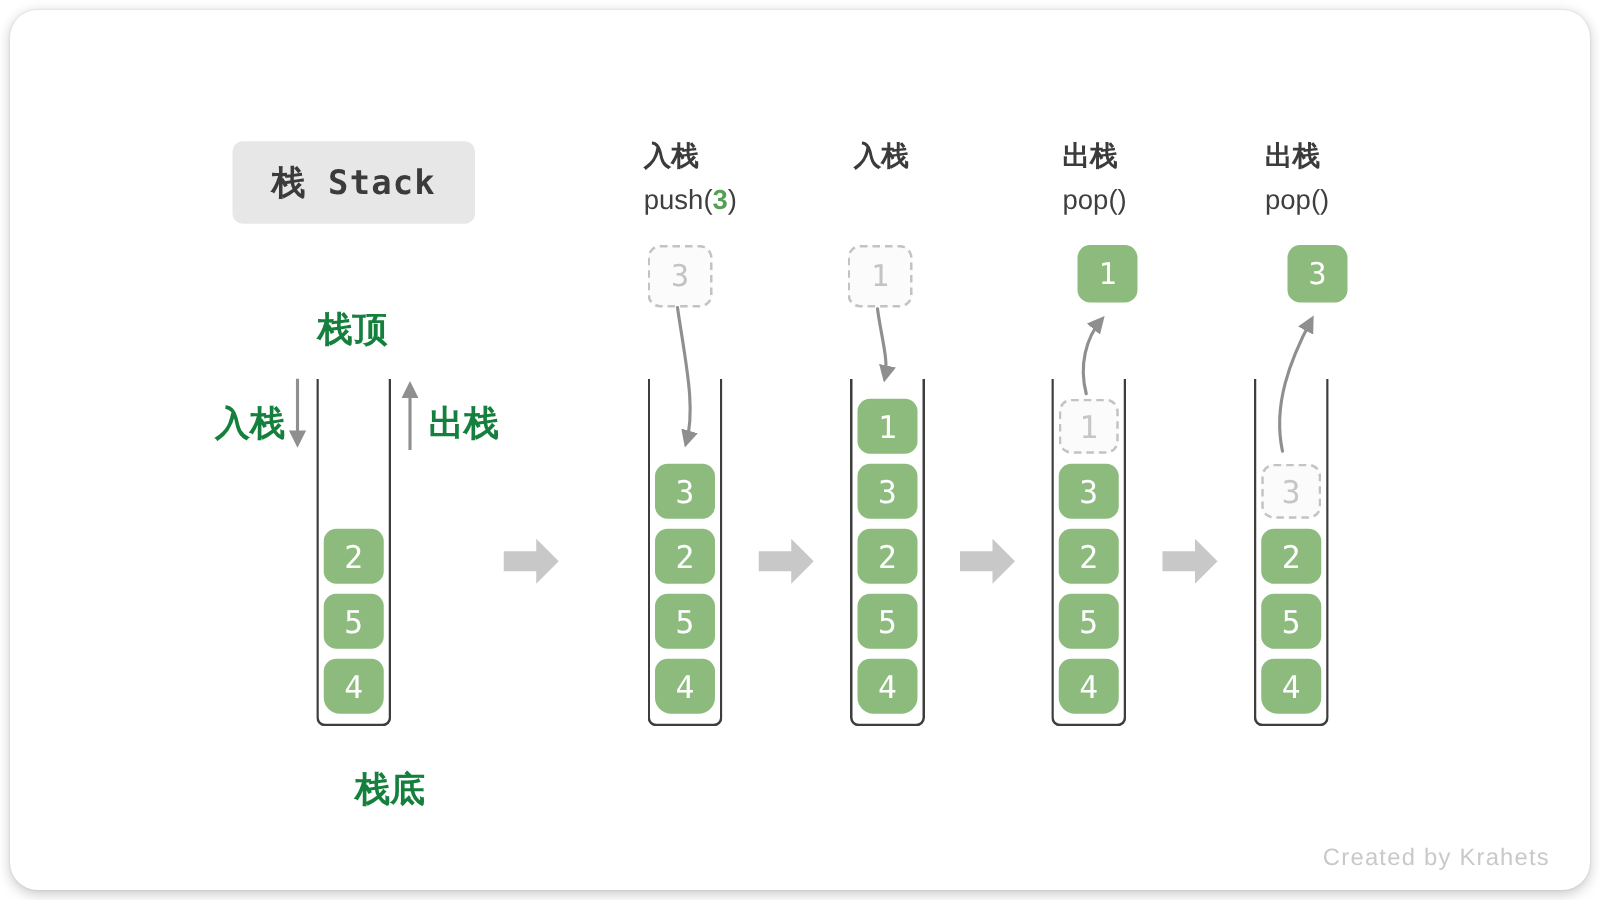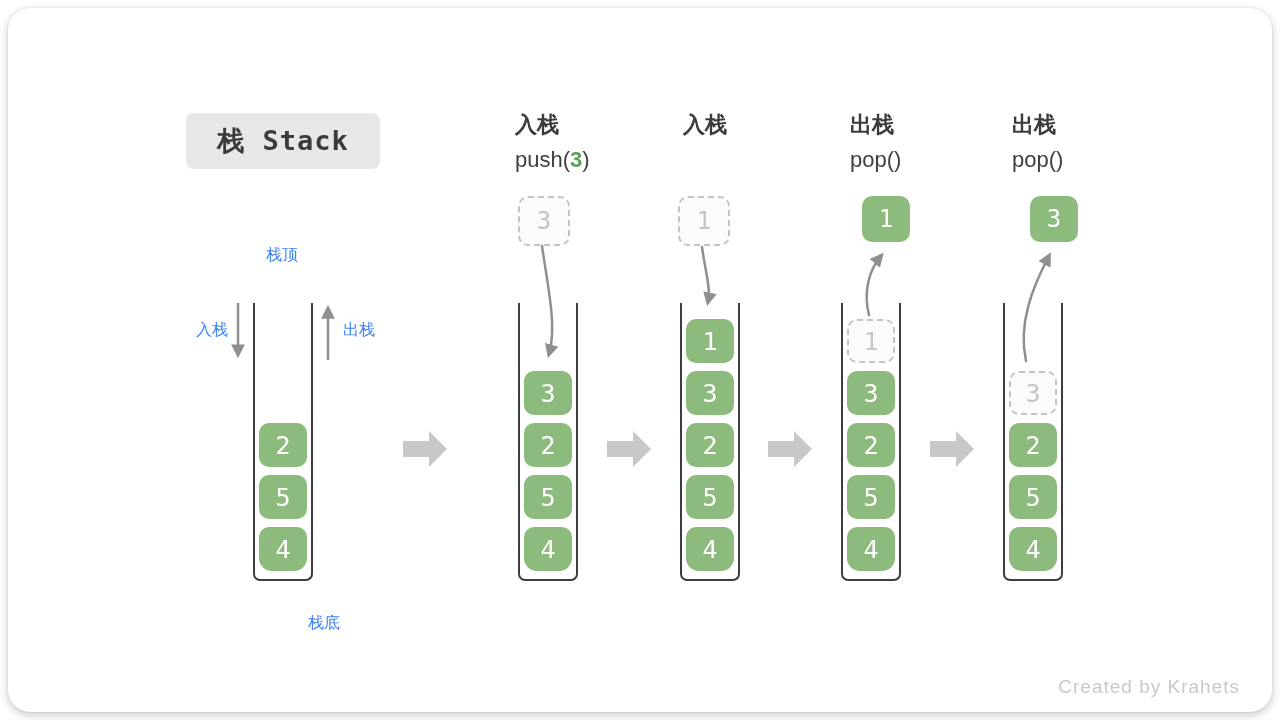--- a/index.html
+++ b/index.html
@@ -2,21 +2,21 @@
 <html><head>
 <meta charset="utf-8">
 <style>
   html,body{margin:0;padding:0;background:#ffffff;width:1280px;height:720px;overflow:hidden;
             font-family:"Liberation Sans",sans-serif;}
   .card{position:absolute;left:8px;top:8px;width:1264px;height:704px;background:#ffffff;
         border-radius:22px;box-shadow:0 3px 10px rgba(0,0,0,0.22),0 0 2px rgba(0,0,0,0.12);}
   .abs{position:absolute;}
 
   
-  .title-box{left:178px;top:105px;width:194px;height:56px;background:#e7e7e7;border-radius:8px;
+  .title-box{left:178px;top:105px;width:194px;height:66px;background:#e7e7e7;border-radius:8px;
              display:flex;align-items:center;justify-content:center;}
   .title-box span{font-family:"DejaVu Sans Mono",monospace;font-size:27px;font-weight:bold;
                   color:#3b3b3b;letter-spacing:1px;}
 
   
   .op-header{top:100px;width:170px;color:#3b3b3b;}
   .op-cn{font-size:22px;font-weight:bold;line-height:34px;}
   .op-code{font-family:Liberation Sans, sans-serif;font-size:22px;line-height:36px;color:#3f3f3f;}
   .op-code .arg{color:#55a054;font-weight:bold;}
 
@@ -31,21 +31,21 @@
          border-right:2px solid #3d3d3d;border-bottom:2px solid #3d3d3d;
          border-radius:0 0 7px 7px;box-sizing:border-box;}
   .cell{position:absolute;left:4px;width:48px;height:44px;border-radius:10px;background:#8cbb7d;
         color:#fff;display:flex;align-items:center;justify-content:center;
         font-family:"DejaVu Sans Mono",monospace;font-size:25px;box-sizing:border-box;}
   .cell.ghost{background:#fbfbfb;border:2px dashed #c3c3c3;color:#c6c6c6;}
   .slot-a{top:16px;} .slot-b{top:68px;} .slot-c{top:120px;} .slot-d{top:172px;}
   .slot-e{top:224px;border-radius:10px 10px 13px 13px;}
 
   
-  .lbl{font-size:16px;font-weight:normal;color:#3b82f6;}
+  .lbl{font-size:28px;font-weight:bold;color:#15803d;}
   .lbl-top{left:216px;top:237px;width:116px;text-align:center;}
   .lbl-bottom{left:216px;top:605px;width:116px;text-align:right;}
   .lbl-push{left:120px;top:312px;width:100px;text-align:right;}
   .lbl-pop{left:335px;top:312px;width:100px;text-align:left;}
 
   .overlay{position:absolute;left:0;top:0;width:1264px;height:704px;pointer-events:none;}
 
   .watermark{right:32px;top:668px;font-family:Liberation Sans, sans-serif;font-size:19px;
              color:#c9c9c9;letter-spacing:1px;}
 </style>

